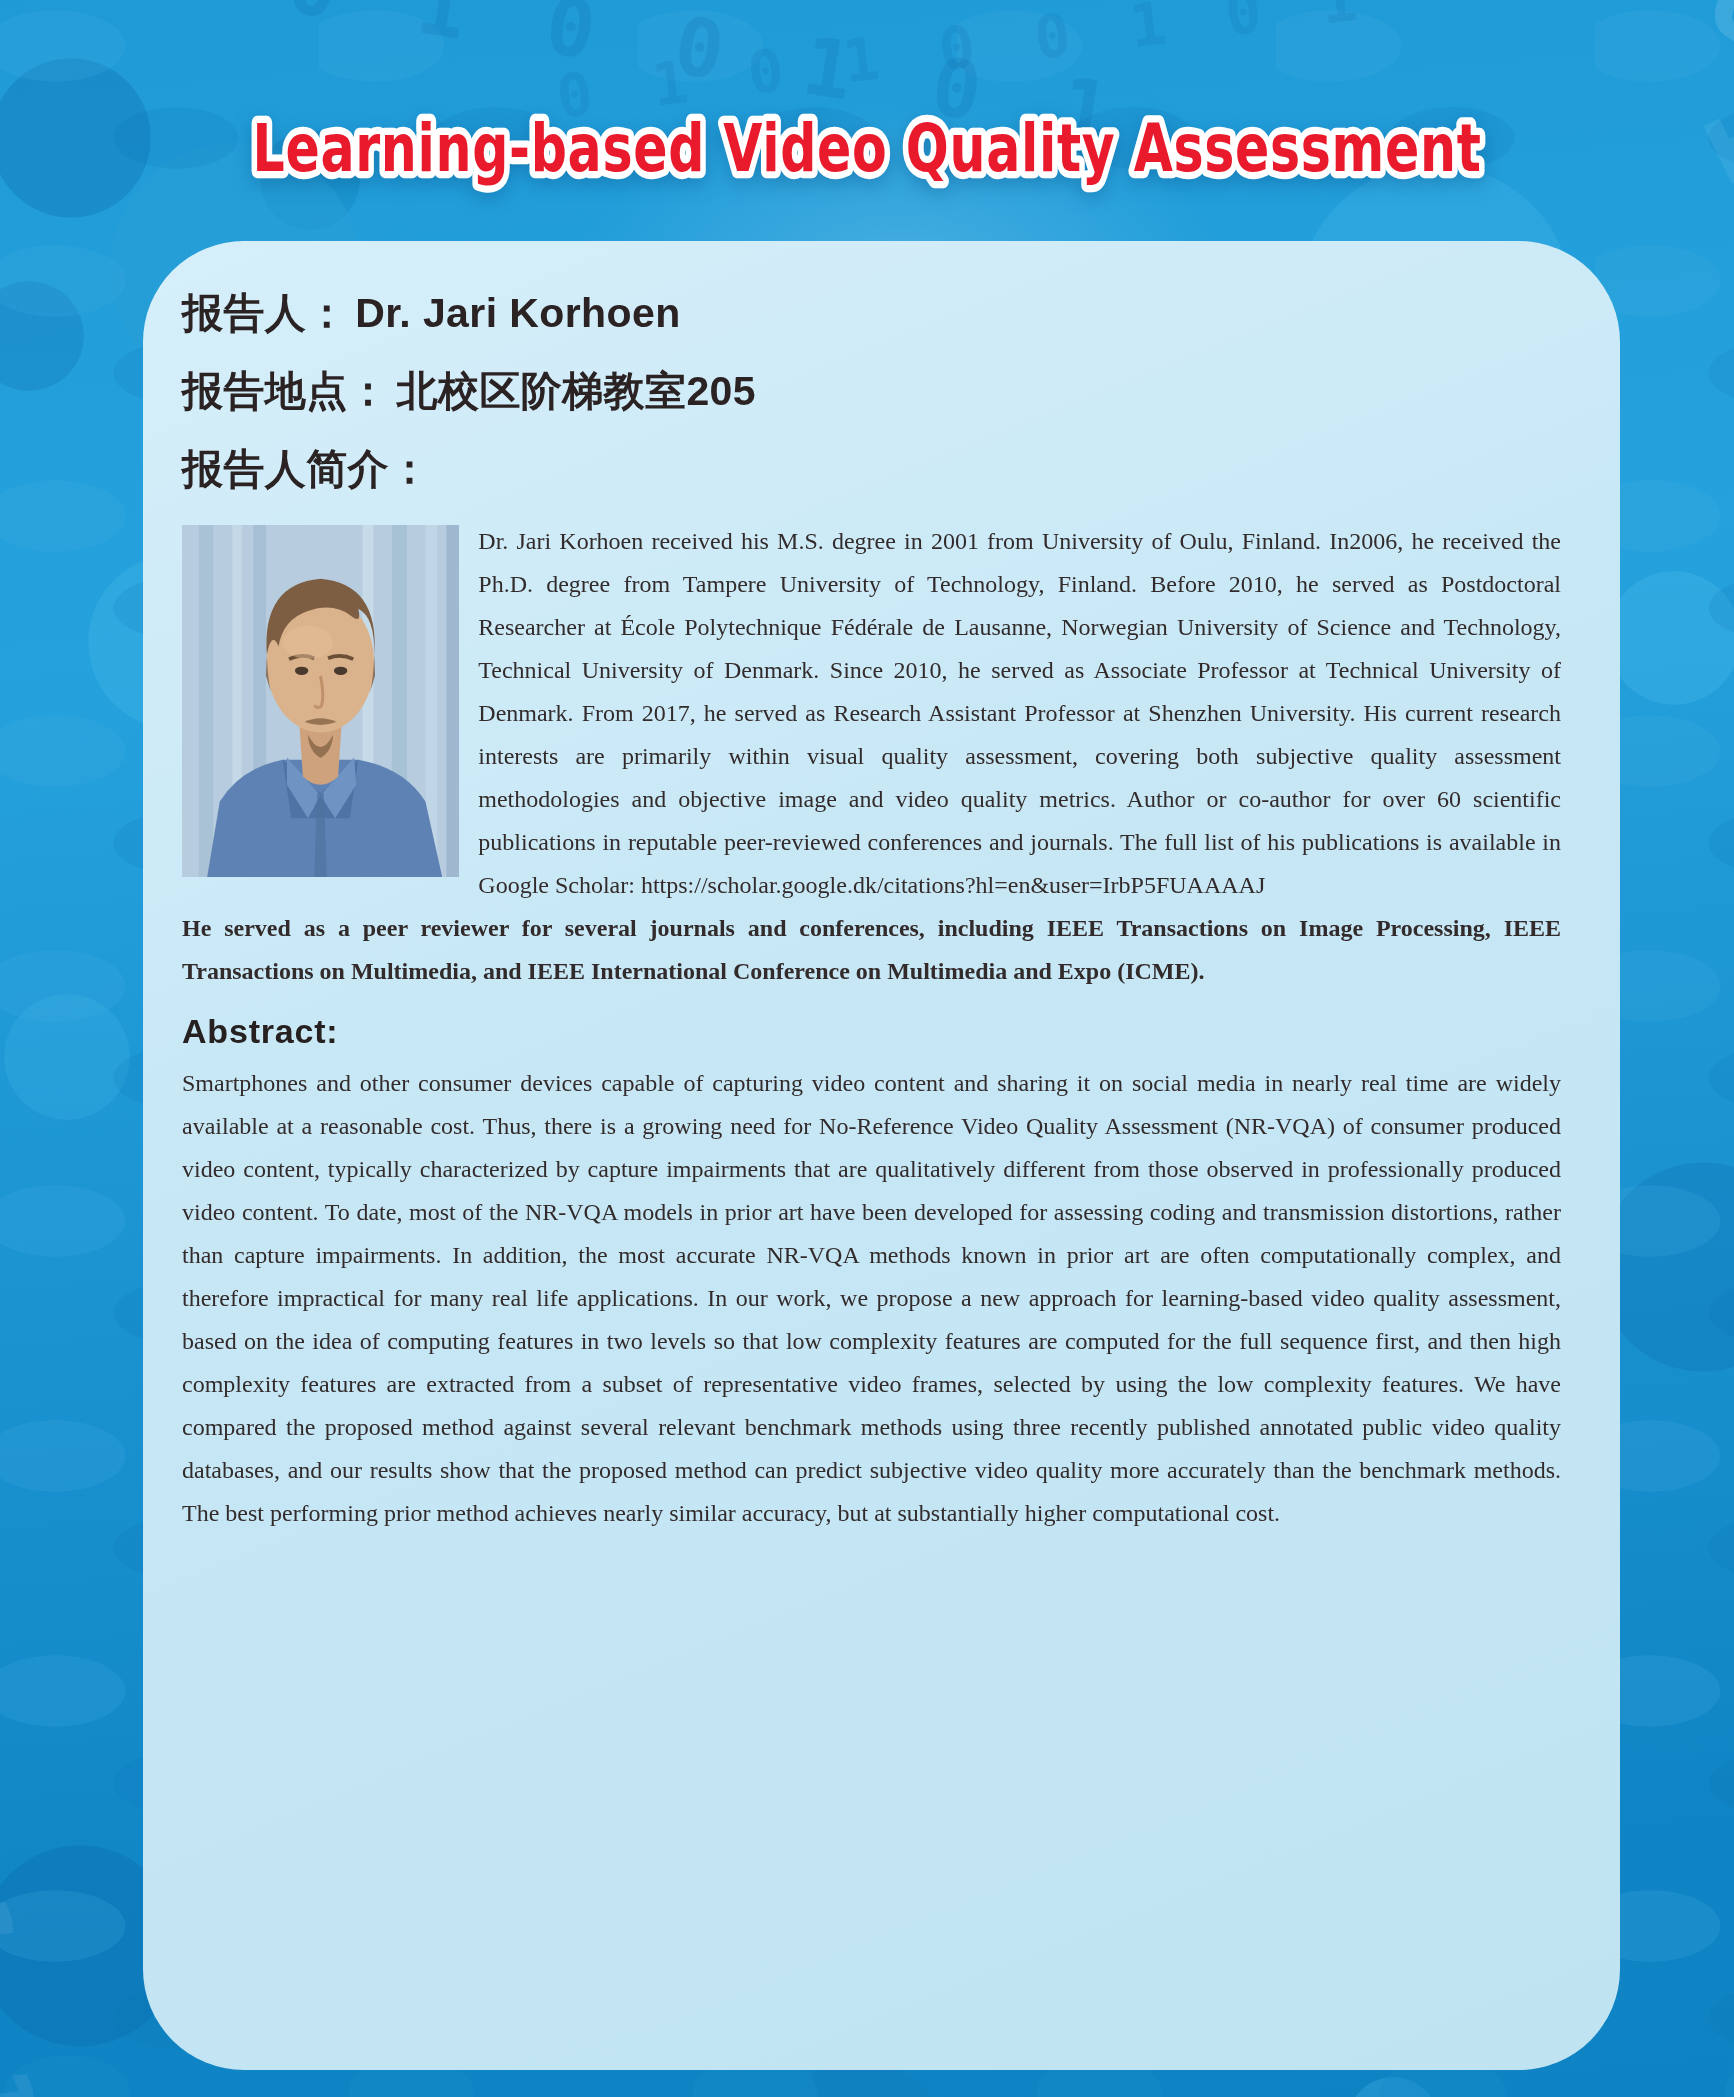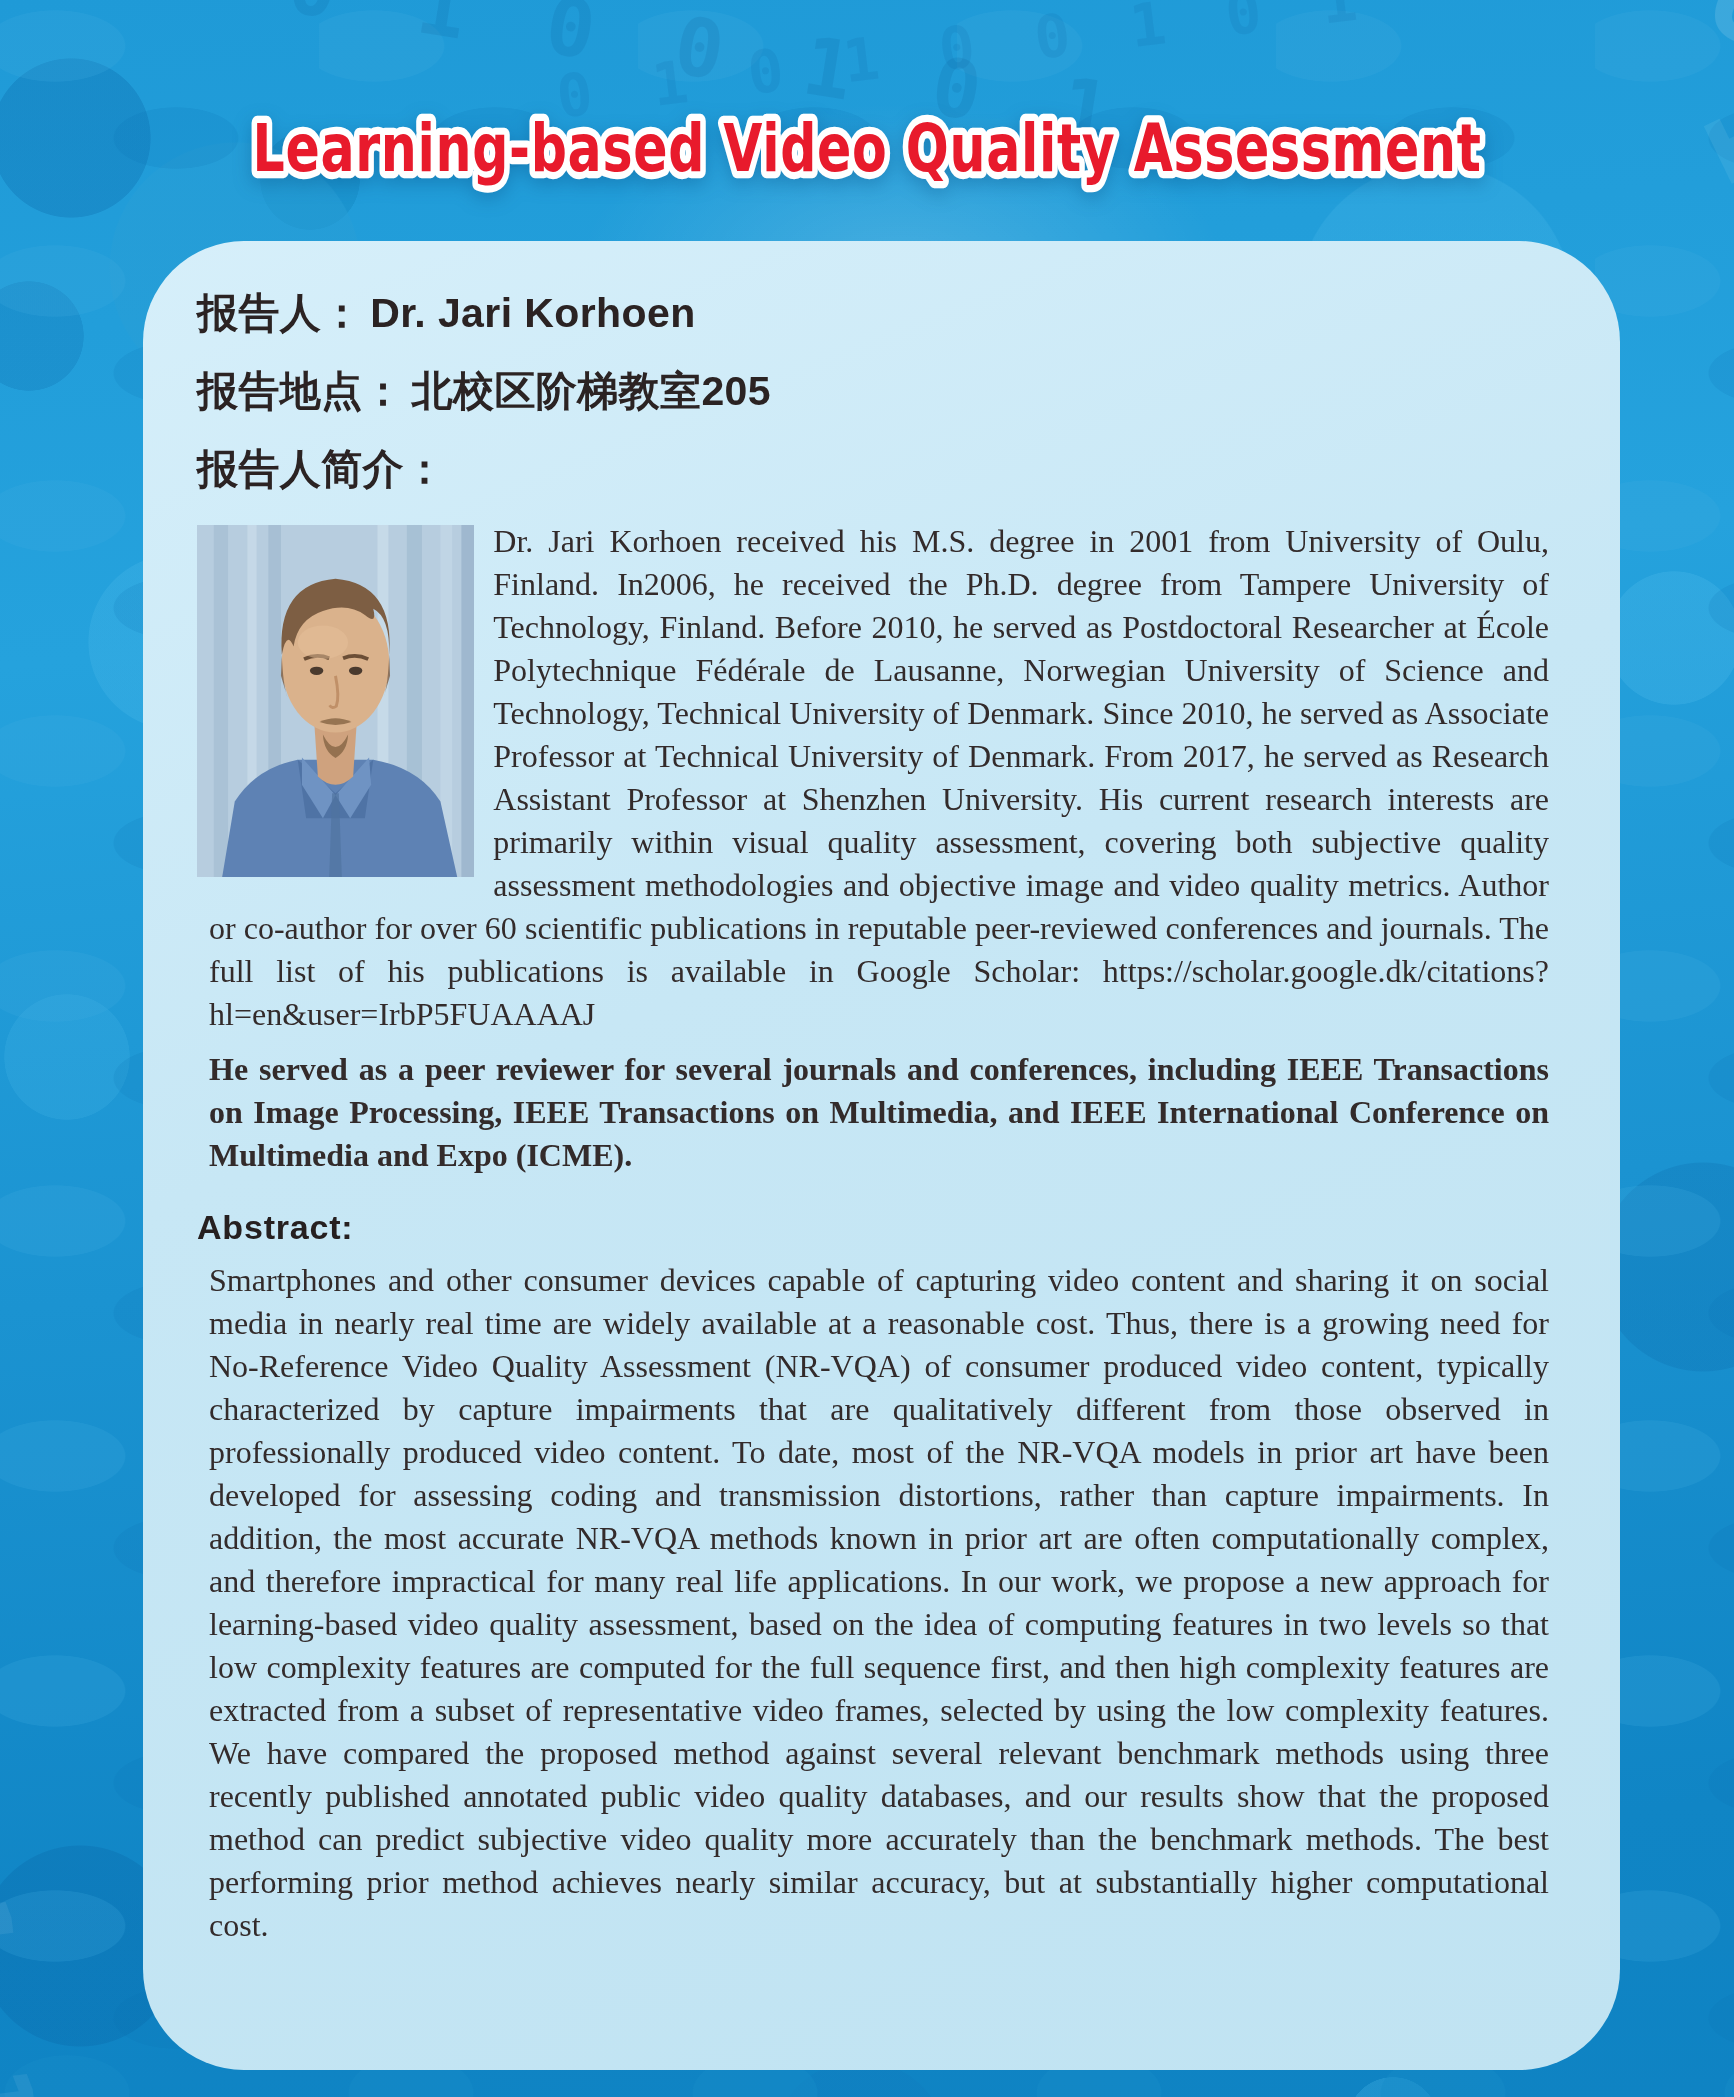--- a/index.html
+++ b/index.html
@@ -59,32 +59,32 @@
     font-family:"DejaVu Sans","Liberation Sans",sans-serif;font-weight:bold;
     font-size:156px;letter-spacing:2px;
     fill:#e81a2c;stroke:#ffffff;stroke-width:34px;stroke-linejoin:round;paint-order:stroke fill;
   }
 
   
   .panel{
     position:absolute;left:143px;top:241px;width:1477px;height:1829px;z-index:2;
     background:linear-gradient(158deg,#d6effa 0%,#c7e7f5 40%,#c0e3f2 100%);
     border-radius:101px;
-    padding:33px 59px 0 54px;box-sizing:border-box;
+    padding:33px 59px 0 39px;box-sizing:border-box;
   }
   .info-line{font-size:41px;font-weight:bold;color:#2b2323;line-height:78px;white-space:nowrap;letter-spacing:0.4px;}
   .info-line .val{margin-left:7.6px;}
   .info-line .val2{margin-left:22px;letter-spacing:0;}
   .bio-wrap{margin-top:11.7px;color:#332b2b;}
   .bio-wrap::after{content:"";display:block;clear:both;}
   .photo-box{float:left;width:277px;height:352px;margin:5px 19.3px 11px 0;}
   .photo-box svg{width:100%;height:100%;display:block;}
   .serif-p{
     font-family:"Liberation Serif","DejaVu Serif",serif;
-    font-size:32px;line-height:43px;text-align:justify;margin:12px;color:#332b2b;
+    font-size:24px;line-height:43px;text-align:justify;margin:0;color:#332b2b;
   }
   .bio-p2{margin-top:0;font-weight:bold;}
   .abstract-h{font-size:34px;font-weight:bold;color:#262020;margin:19.3px 0 11px 0;letter-spacing:0.8px;
     font-family:"Liberation Sans","DejaVu Sans",sans-serif;}
 </style>
 </head>
 <body>
 
 <div class="bg-bokeh"></div>
 <div class="bg-ellipses"></div>

